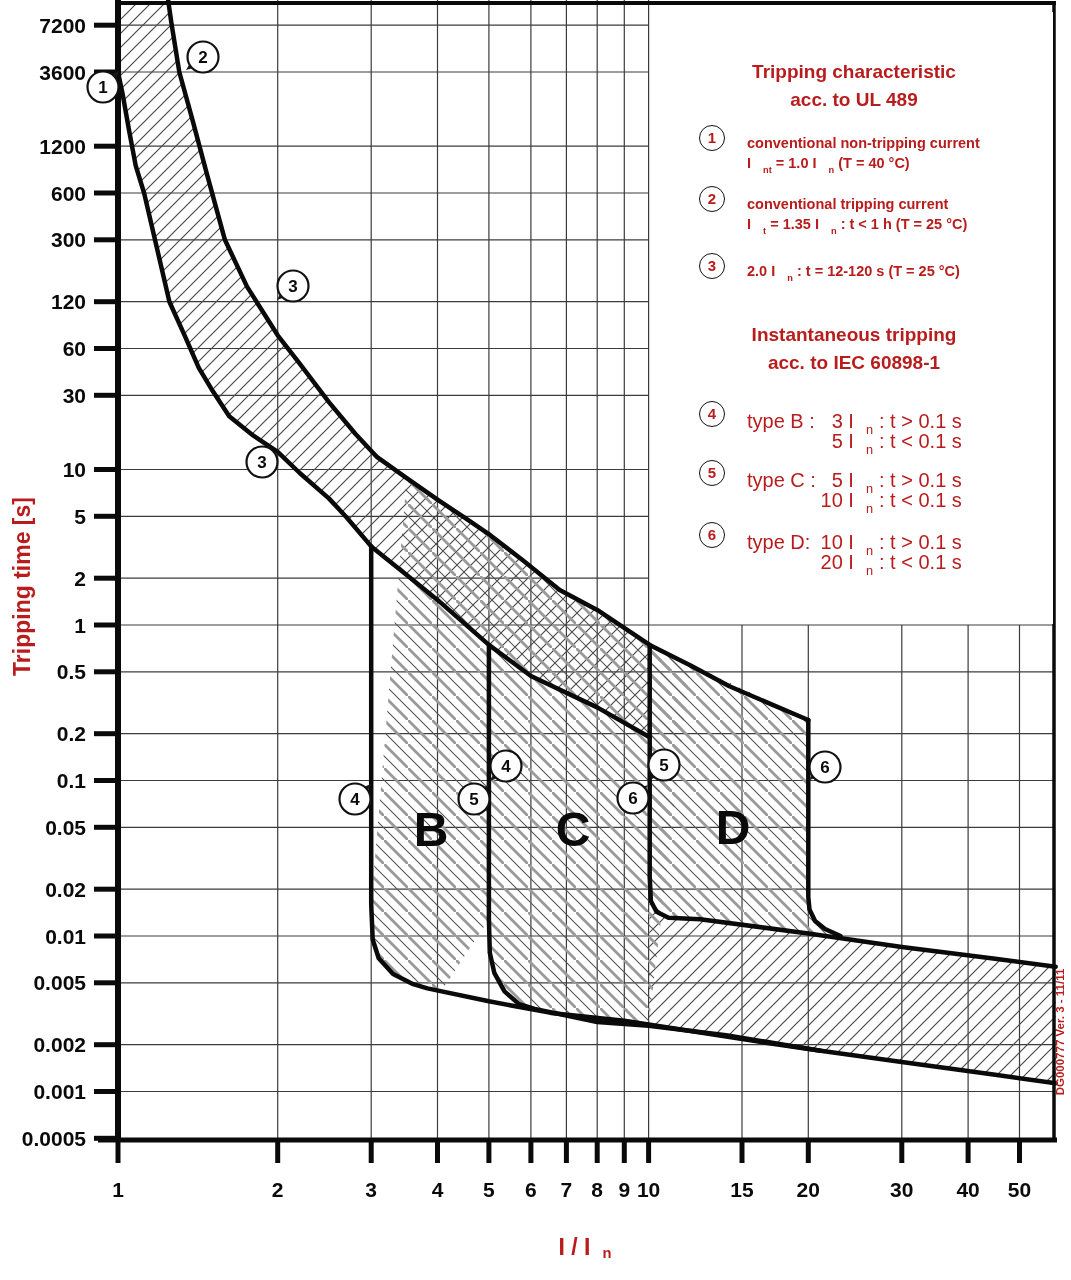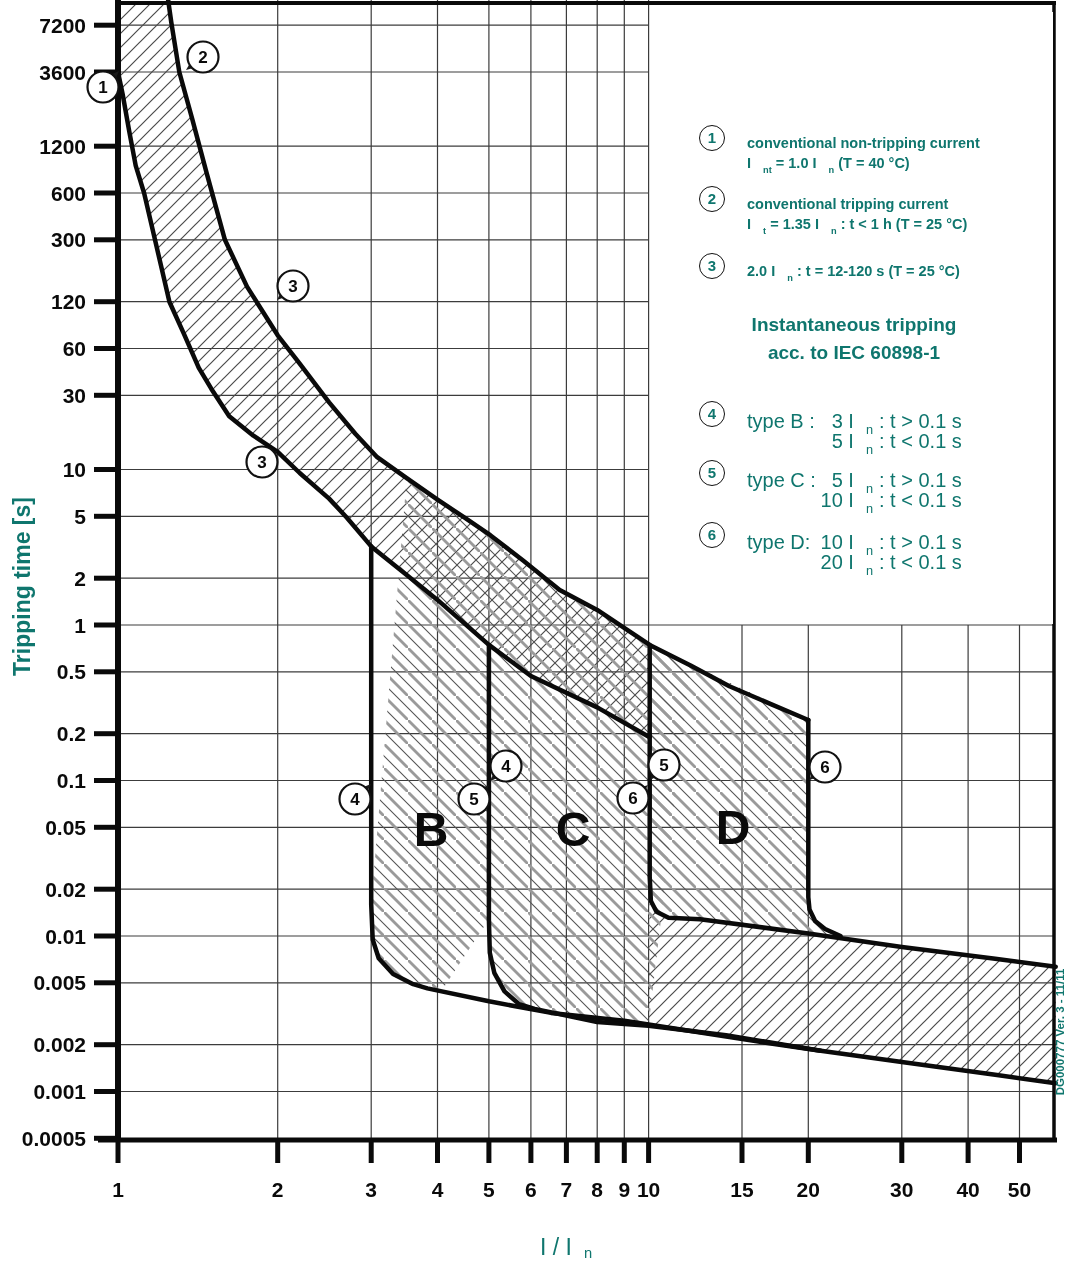--- a/index.html
+++ b/index.html
@@ -1,23 +1,23 @@
 <!DOCTYPE html>
 <html><head>
 <meta charset="utf-8">
 <style>
   html,body{margin:0;padding:0;background:#fff;}
   #stage{position:relative;width:1071px;height:1280px;background:#fff;overflow:hidden;
-         font-family:"Liberation Sans",sans-serif;color:#0f766e;}
+         font-family:"Liberation Sans",sans-serif;color:#b91c1c;}
   #chart-host{position:absolute;left:0;top:0;width:1071px;height:1280px;}
   .rot-label{position:absolute;transform:rotate(-90deg);transform-origin:center center;
              text-align:center;white-space:nowrap;}
   #ylabel{left:-78px;top:573px;width:200px;font-size:23px;font-weight:bold;}
-  #xlabel{position:absolute;left:540px;top:1234px;width:90px;
-          font-size:23px;font-weight:normal;}
+  #xlabel{position:absolute;left:540px;top:1234px;width:90px;text-align:center;
+          font-size:23px;font-weight:bold;}
   #footnote{left:954px;top:1026px;width:212px;font-size:11.5px;font-weight:bold;letter-spacing:0px;}
   sub{font-size:64%;vertical-align:-20%;margin-left:12px;}
   
   #legend{position:absolute;left:655px;top:12px;width:398px;height:612px;background:#fff;}
   .lg-title{position:absolute;left:0;width:100%;text-align:center;font-size:19px;
             font-weight:bold;line-height:28px;}
   .lg-item{position:absolute;left:0;width:100%;}
   .lg-circle{position:absolute;left:44px;top:-2px;width:24px;height:24px;border:1.6px solid #111;
              border-radius:50%;text-align:center;line-height:24px;font-size:15px;font-weight:bold;
              background:#fff;}
@@ -228,36 +228,37 @@
         </g>
 </svg></div>
 
   <div id="ylabel" class="rot-label">Tripping time [s]</div>
 
   <div id="xlabel">I / I<sub>n</sub></div>
 
   <div id="footnote" class="rot-label">DG000777 Ver. 3 - 11/11</div>
 
   <div id="legend">
+      <div class="lg-title" style="top:46px">Tripping characteristic<br>acc. to UL 489</div>
       <div class="lg-item" style="top:115px">
     <span class="lg-circle">1</span>
     <span class="lg-text">conventional non-tripping current</span>
     <span class="lg-line2">I<sub>nt</sub>  = 1.0 I<sub>n</sub>   (T = 40 °C)</span>
   </div>
       <div class="lg-item" style="top:176px">
     <span class="lg-circle">2</span>
     <span class="lg-text">conventional tripping current</span>
     <span class="lg-line2">I<sub>t</sub>  = 1.35 I<sub>n</sub> :  t  &lt; 1 h (T = 25 °C)</span>
   </div>
       <div class="lg-item" style="top:243px">
     <span class="lg-circle">3</span>
     <span class="lg-text">2.0 I<sub>n</sub> :  t = 12-120 s (T = 25 °C)</span>
 
   </div>
-      <div class="lg-title" style="top:299px">Instantaneous tripping<br>acc. to IEC 60898-1</div>
+      <div class="lg-title" style="top:309px">Instantaneous tripping<br>acc. to IEC 60898-1</div>
       <div class="lg-item" style="top:391px">
     <span class="lg-circle">4</span>
     <span class="lg-text">
       <span class="tp-row"><span class="tp-label">type B :</span><span class="tp-num">3 I<sub>n</sub></span><span class="tp-cond">: t &gt; 0.1 s</span></span>
     </span>
     <span class="lg-line2">
       <span class="tp-row"><span class="tp-label"></span><span class="tp-num">5 I<sub>n</sub></span><span class="tp-cond">: t &lt; 0.1 s</span></span>
     </span>
   </div>
       <div class="lg-item" style="top:450px">

